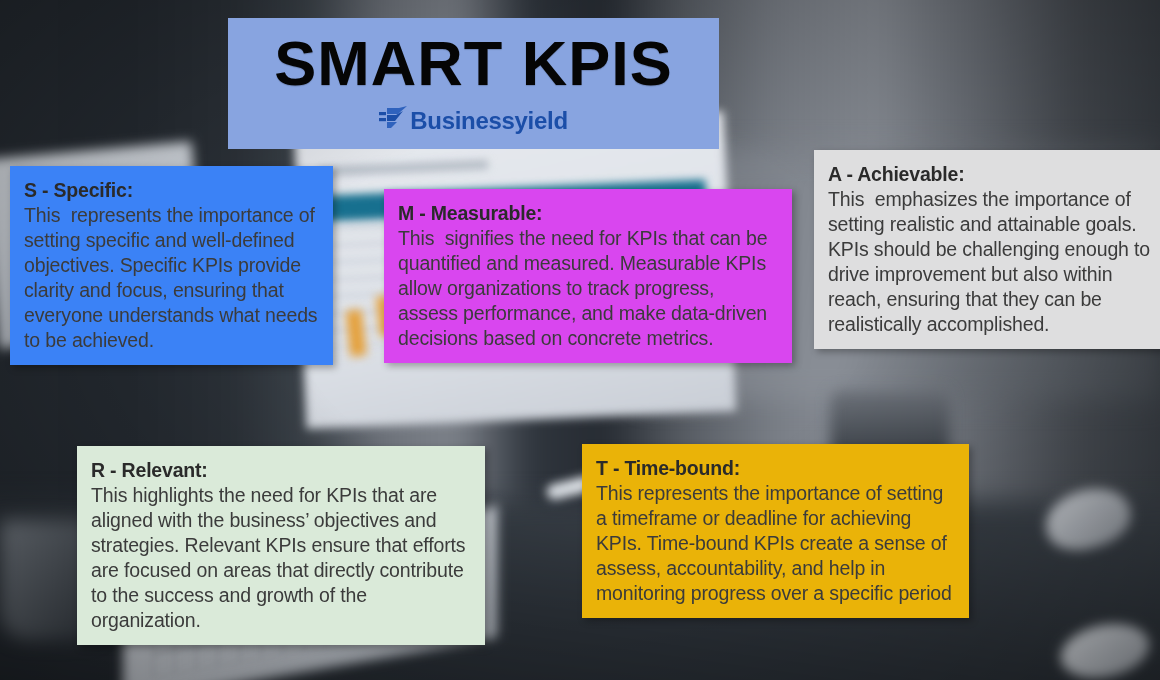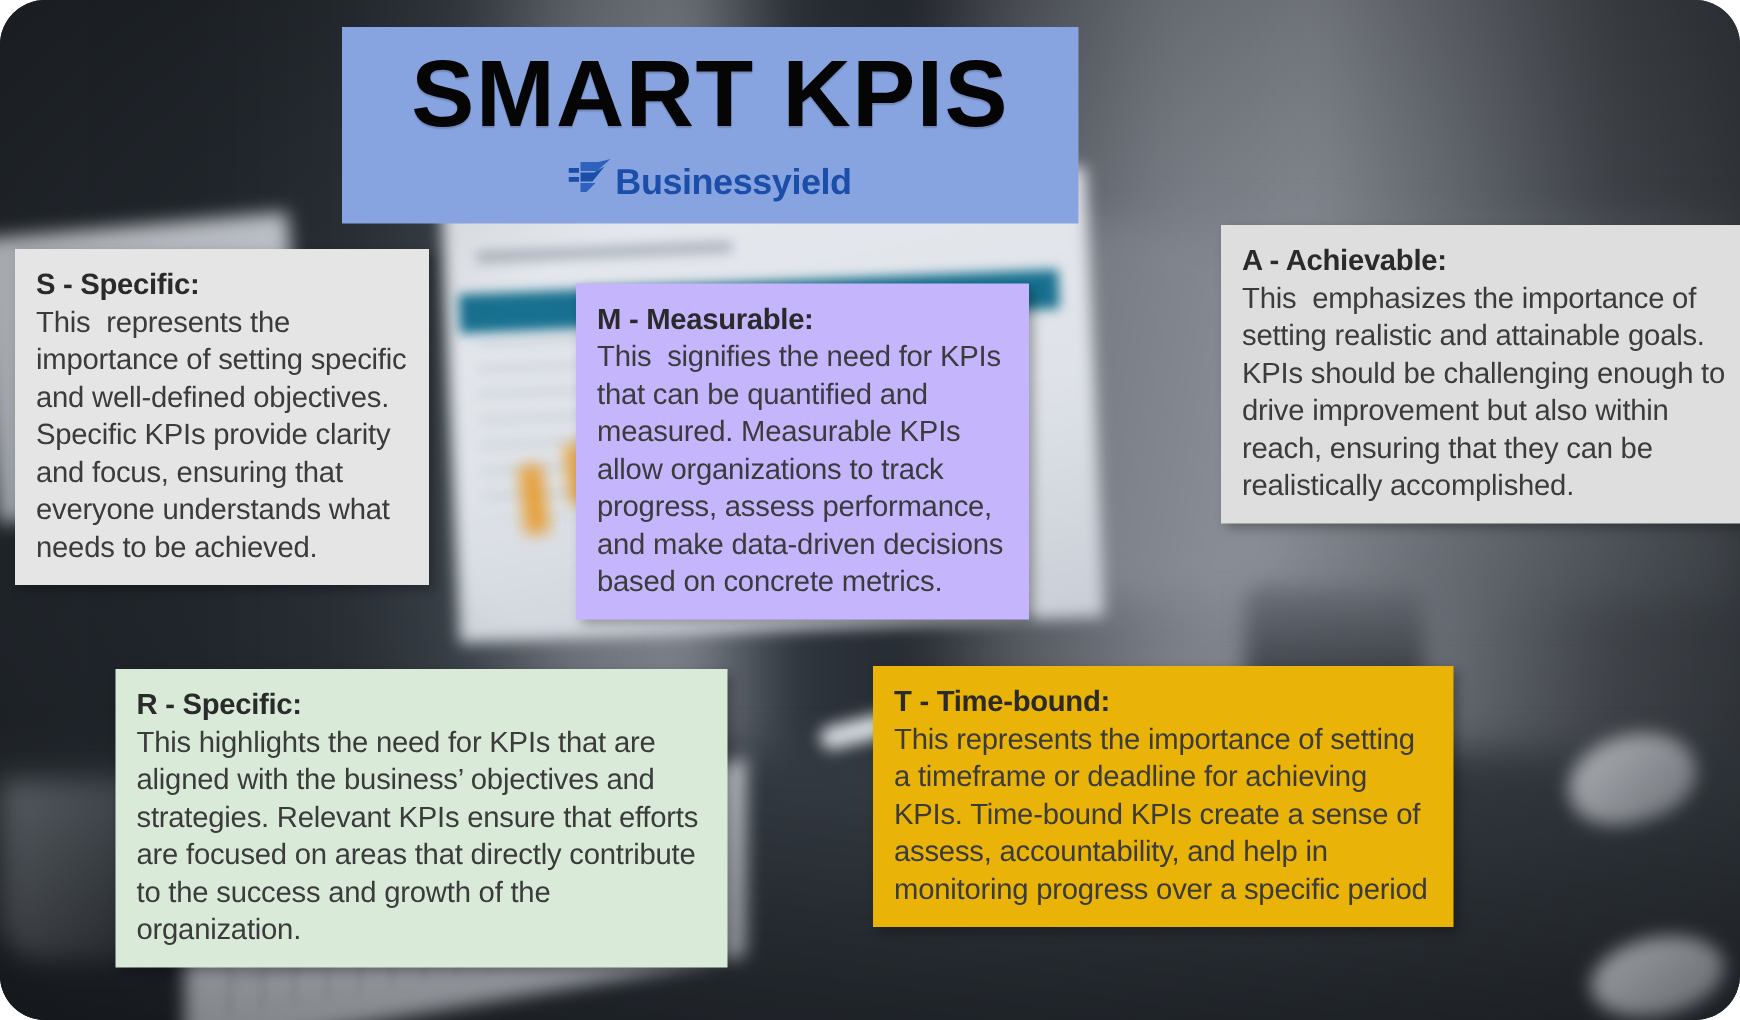--- a/index.html
+++ b/index.html
@@ -10,21 +10,20 @@
     overflow: hidden;
     font-family: "Liberation Sans", sans-serif;
   }
 
   #stage {
     position: relative;
     width: 1160px;
     height: 680px;
     overflow: hidden;
     background: #2f353c;
-    border-radius: 30px;
   }
 
   
   .bg-layer { position: absolute; inset: 0; overflow: hidden; }
 
   
   .bg-base {
     position: absolute; inset: -40px;
     background:
       linear-gradient(90deg,
@@ -208,22 +207,22 @@
     white-space: nowrap;
   }
   .card-body {
     font-size: 19.5px;
     color: #3b3b3b;
     line-height: 1.285;
     letter-spacing: -.15px;
     white-space: pre-wrap;
   }
 
-  #card-specific   { left: 10px;  top: 166px; width: 276px; background: #e5e5e5; }
-  #card-measurable { left: 384px; top: 189px; width: 302px; background: #c4b5fd; }
+  #card-specific   { left: 10px;  top: 166px; width: 323px; background: #3b82f6; }
+  #card-measurable { left: 384px; top: 189px; width: 408px; background: #d946ef; }
   #card-achievable { left: 814px; top: 150px; width: 352px; background: #dededf; }
   #card-relevant   { left: 77px;  top: 446px; width: 408px; background: #daead9; }
   #card-timebound  { left: 582px; top: 444px; width: 387px; background: #eab308; }
 </style>
 </head>
 <body>
 
 <div id="stage">
 
   <div class="bg-layer">
@@ -273,21 +272,21 @@
     <div class="card-heading">M - Measurable:</div>
     <div class="card-body">This  signifies the need for KPIs that can be quantified and measured. Measurable KPIs allow organizations to track progress, assess performance, and make data-driven decisions based on concrete metrics.</div>
   </div>
 
   <div class="card" id="card-achievable">
     <div class="card-heading">A - Achievable:</div>
     <div class="card-body">This  emphasizes the importance of setting realistic and attainable goals. KPIs should be challenging enough to drive improvement but also within reach, ensuring that they can be realistically accomplished.</div>
   </div>
 
   <div class="card" id="card-relevant">
-    <div class="card-heading">R - Specific:</div>
+    <div class="card-heading">R - Relevant:</div>
     <div class="card-body">This highlights the need for KPIs that are aligned with the business’ objectives and strategies. Relevant KPIs ensure that efforts are focused on areas that directly contribute to the success and growth of the organization.</div>
   </div>
 
   <div class="card" id="card-timebound">
     <div class="card-heading">T - Time-bound:</div>
     <div class="card-body">This represents the importance of setting a timeframe or deadline for achieving KPIs. Time-bound KPIs create a sense of assess, accountability, and help in monitoring progress over a specific period</div>
   </div>
 
 </div>
 

